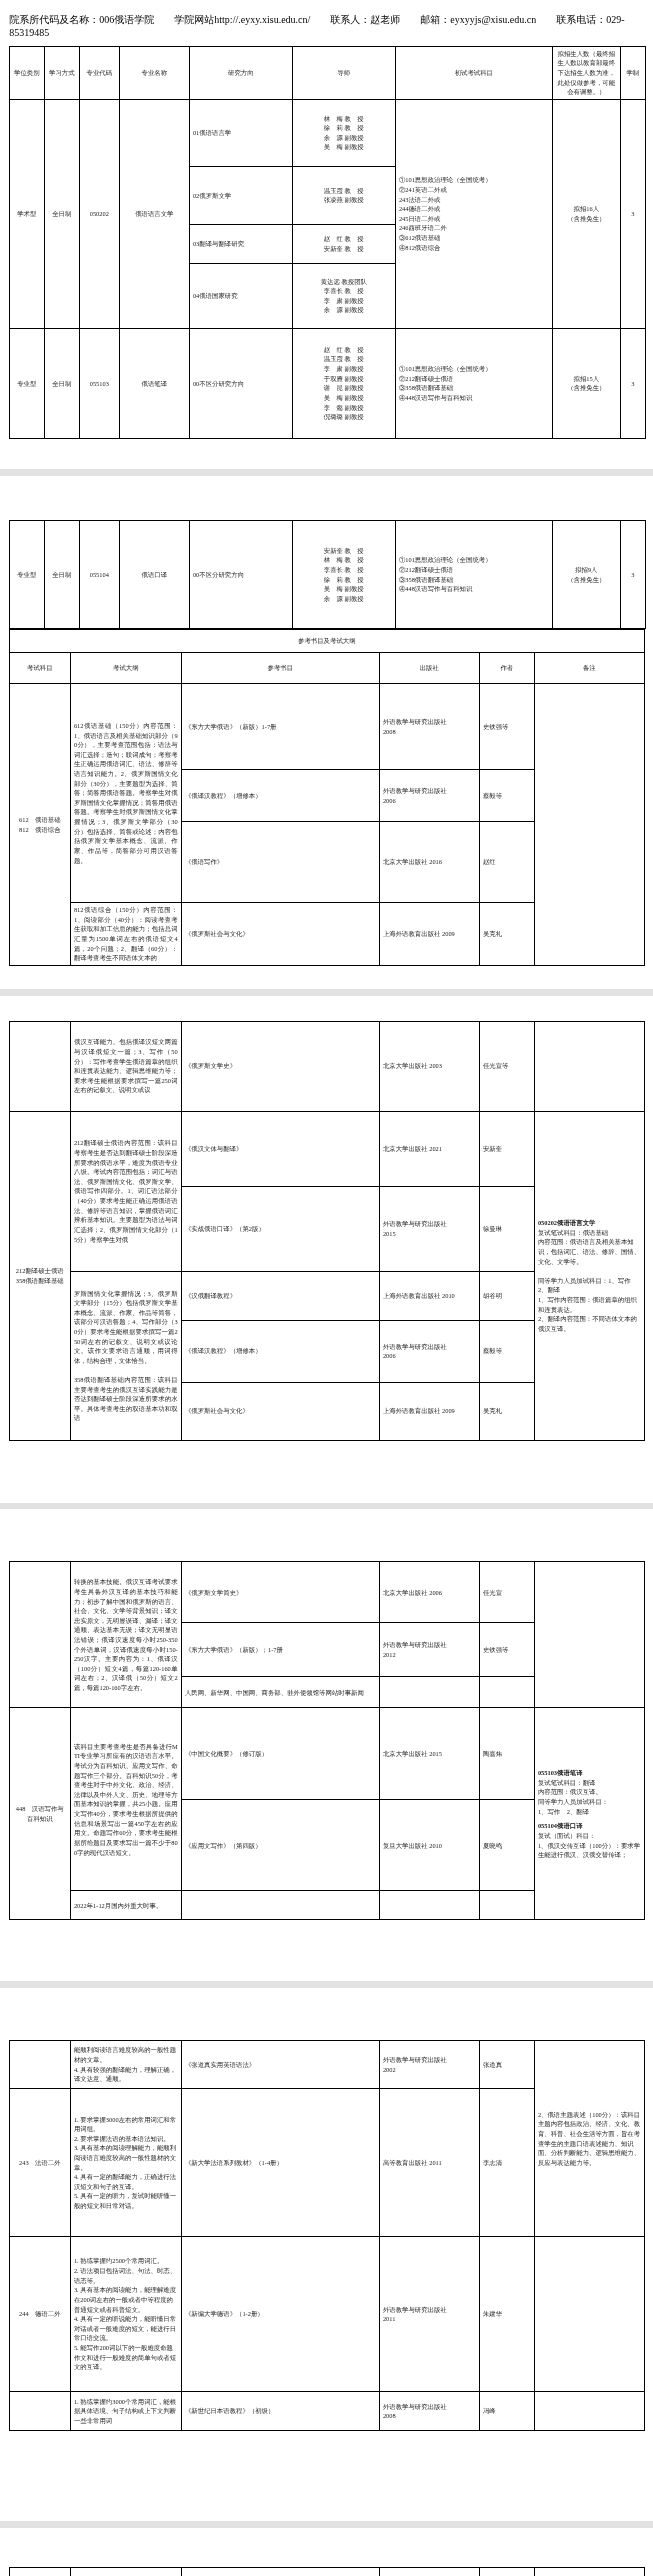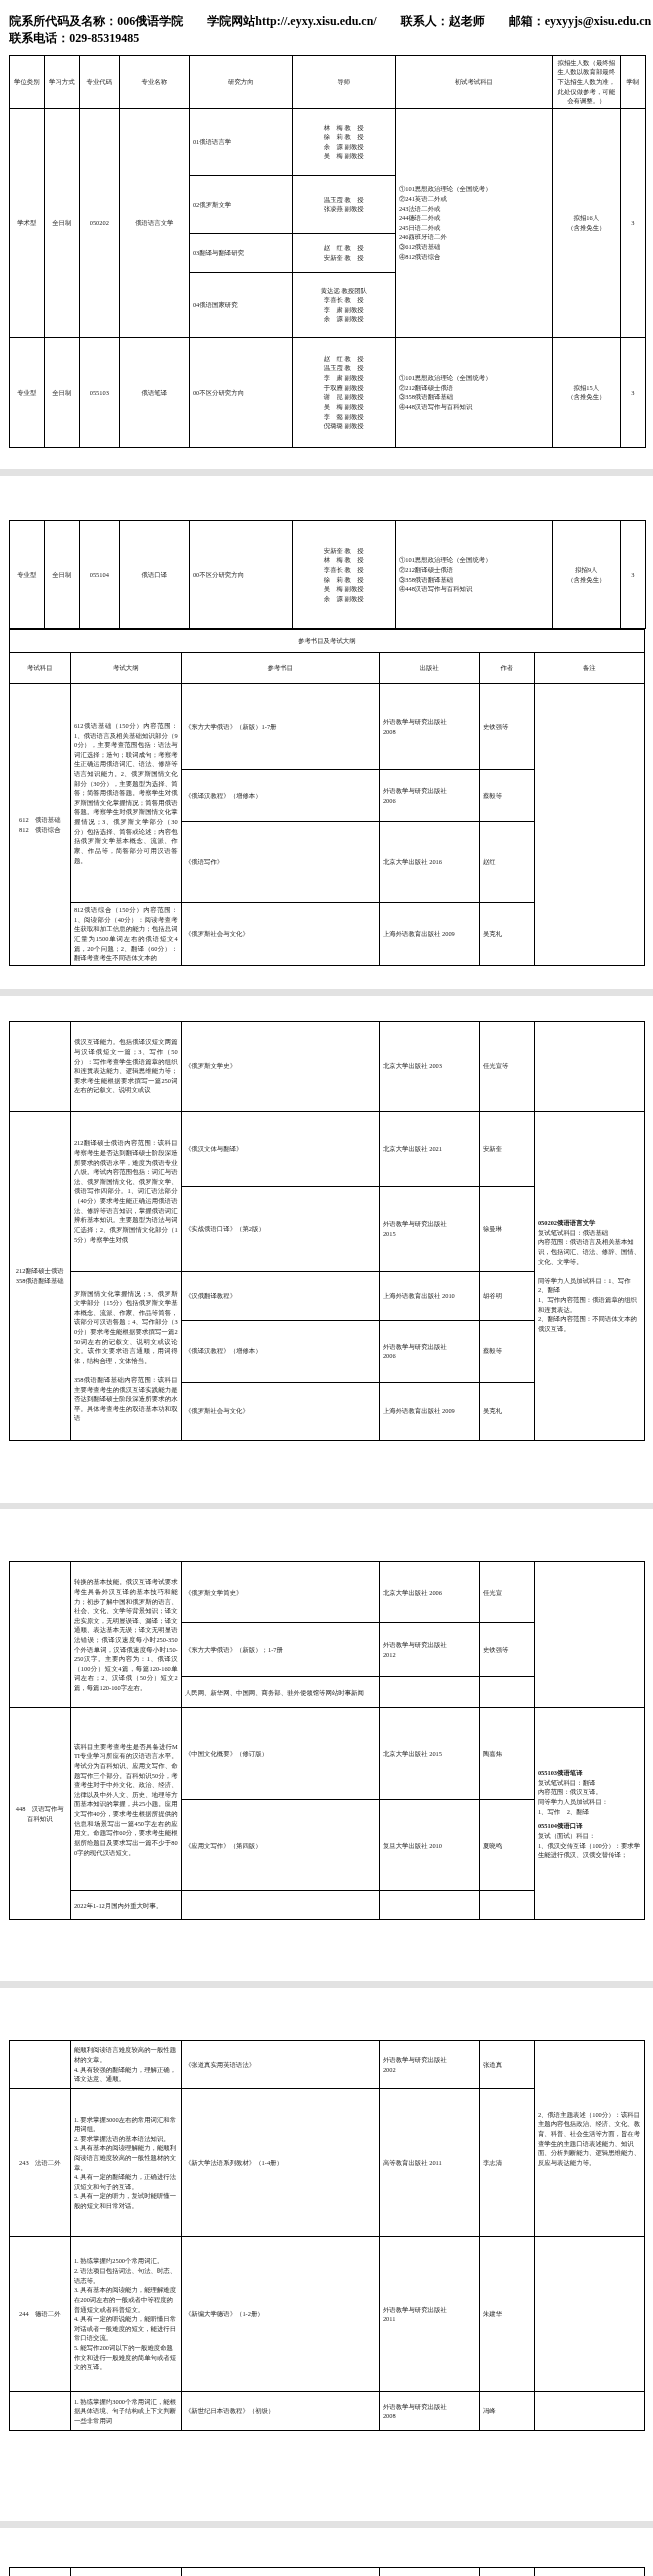--- a/index.html
+++ b/index.html
@@ -1,19 +1,19 @@
 <!DOCTYPE html>
 <html style="font-size:8.2px"><head>
 <meta charset="utf-8">
 <style>
   html,body{margin:0;padding:0;background:#ffffff;}
   #canvas{position:relative;width:654px;height:2773px;overflow:hidden;background:#fff;
           font-family:"Liberation Serif","DejaVu Serif",serif;color:#1a1a1a;}
   .doc-title{margin-top:8.2px;text-align:center;font-size:9.3px;font-weight:bold;color:#ff0000;letter-spacing:0.5px;}
-  .info-line{margin:13.4px 0 7.2px 9.3px;font-size:12px;font-weight:bold;color:#000;}
+  .info-line{margin:13.4px 0 7.2px 9.3px;font-size:10px;font-weight:normal;color:#000;}
   table.t{border-collapse:collapse;table-layout:fixed;margin-left:8.8px;border:1px solid #000;}
   table.t td,table.t th{border:0.5px solid #000;padding:2.1px 3.1px;font-size:6.4px;line-height:1.5;
           color:#1c1c1c;overflow:hidden;vertical-align:middle;font-weight:normal;word-break:break-all;}
   .hd{text-align:center;font-weight:bold;vertical-align:middle;font-size:6.7px;}
   .c{text-align:center;}
   .l{text-align:left;}
   .top{vertical-align:top;}
   .pre{white-space:pre-line;}
   .just{text-align:justify;}
   .banner{font-weight:bold;text-align:center;font-size:7.2px;border-bottom:1px solid #000 !important;border-top:1px solid #000 !important;}

